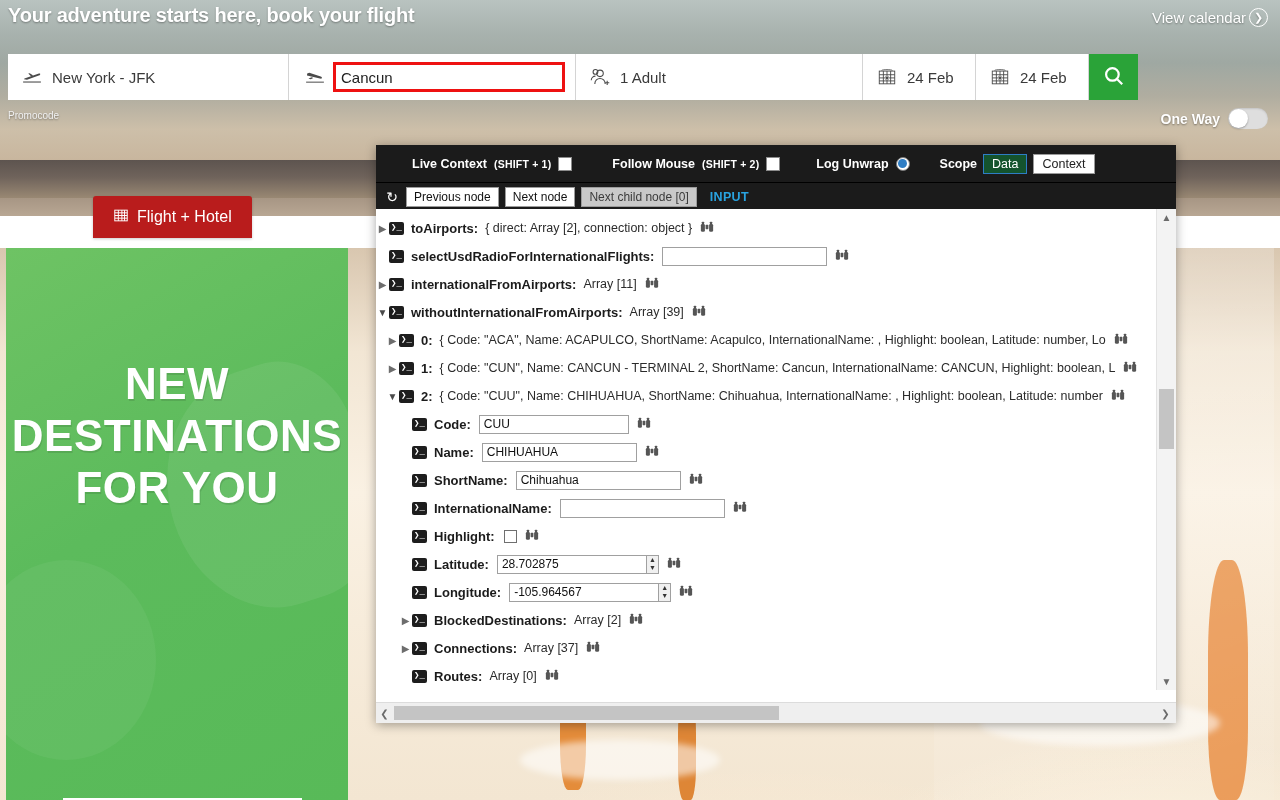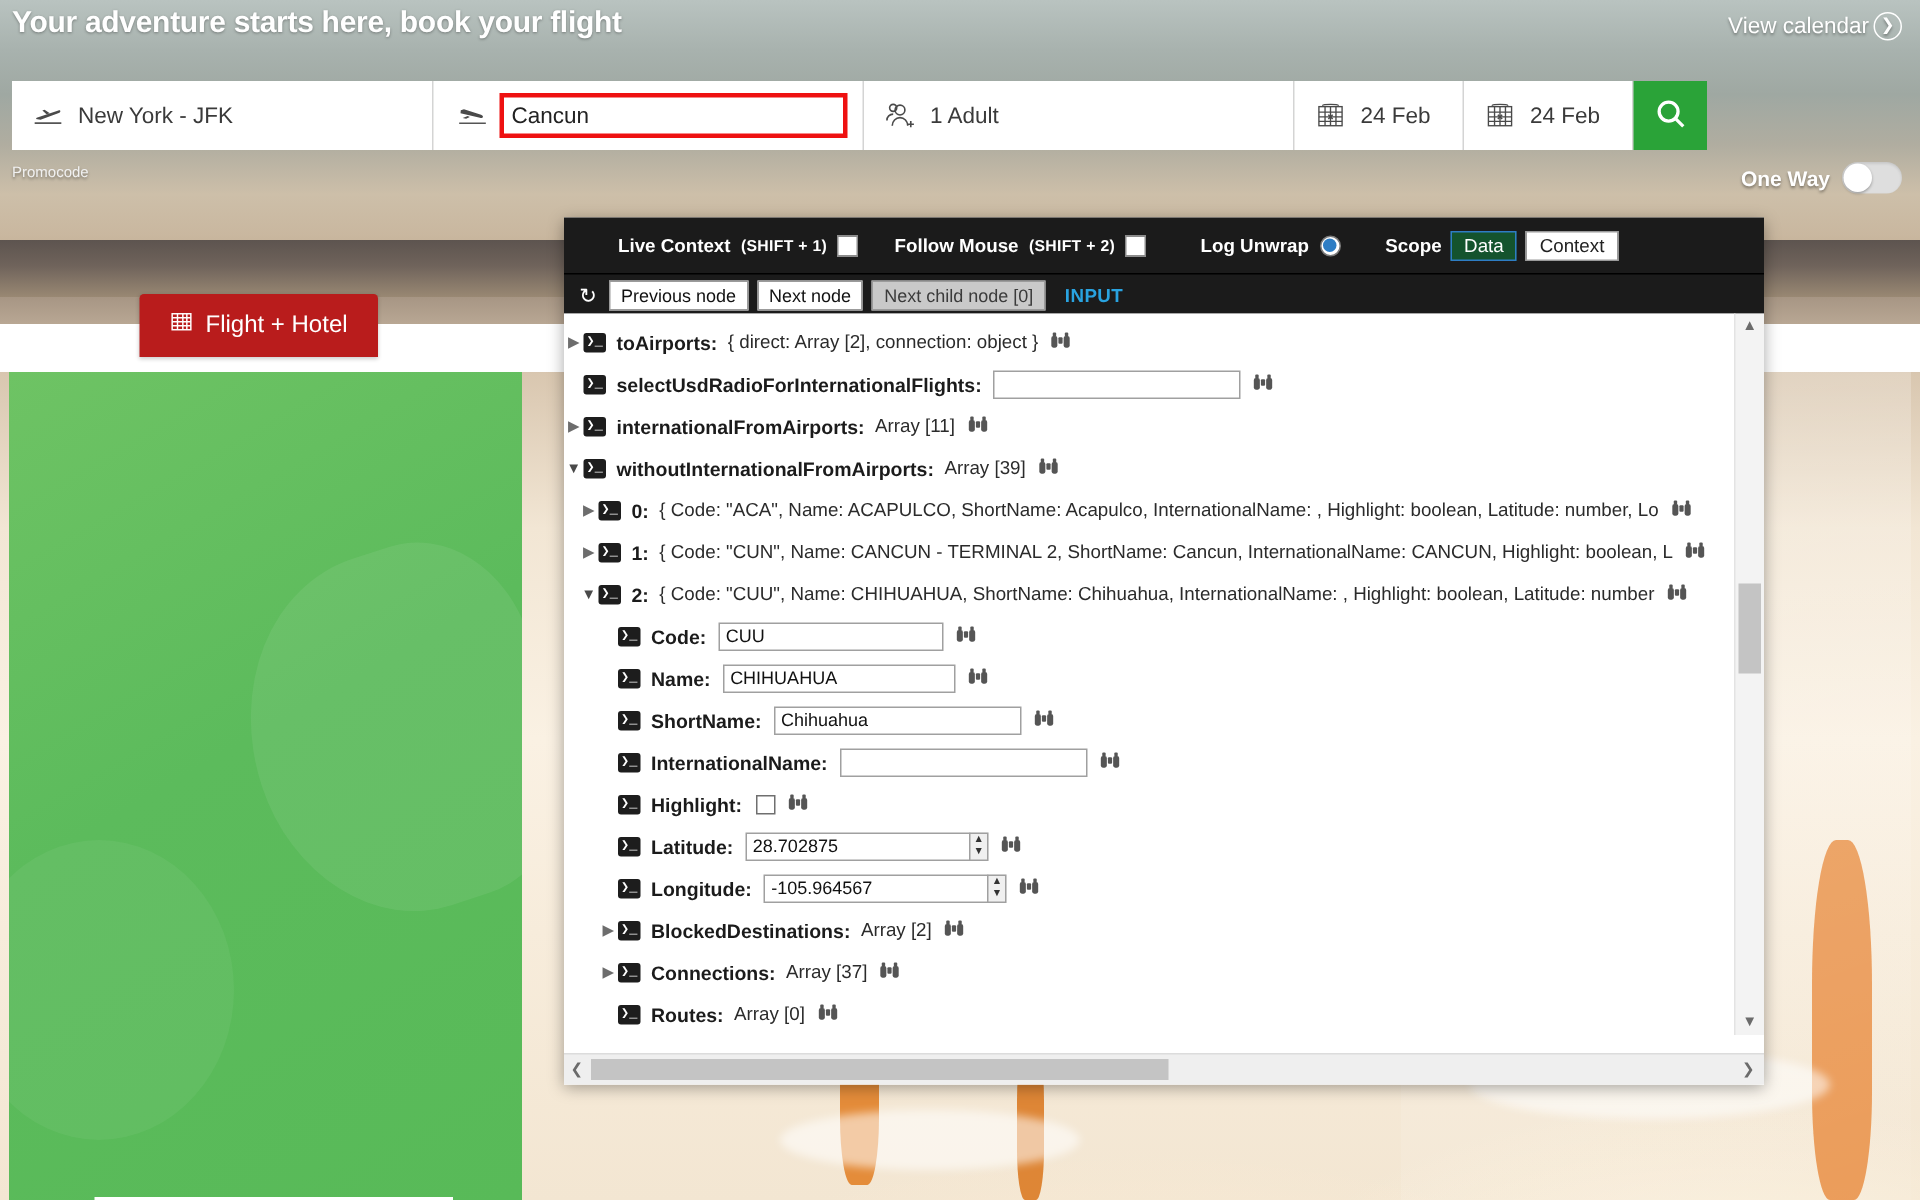--- a/index.html
+++ b/index.html
@@ -332,28 +332,33 @@
       </svg>
     </span>
     <span>Flight + Hotel</span>
   </div>
 </div>
 <div id="white-strip"></div>
 
 <div id="promo">
   <div class="hand"></div>
   <div class="hand2"></div>
+  <div id="promo-title">
+    <div>NEW</div>
+    <div>DESTINATIONS</div>
+    <div>FOR YOU</div>
+  </div>
   <div id="see-more">SEE MORE</div>
 
 </div>
 
 <div id="panel">
 
   <div id="panel-top">
-    <div class="opt" style="margin-right:24px;padding-left:24px;">
+    <div class="opt" style="margin-right:40px;padding-left:24px;">
       <span>Live Context</span>
       <span class="sub">(SHIFT + 1)</span>
       <span class="cb"></span>
     </div>
     <div class="opt" style="margin-right:36px;">
       <span>Follow Mouse</span>
       <span class="sub">(SHIFT + 2)</span>
       <span class="cb"></span>
     </div>
     <div class="opt" style="margin-right:30px;">

